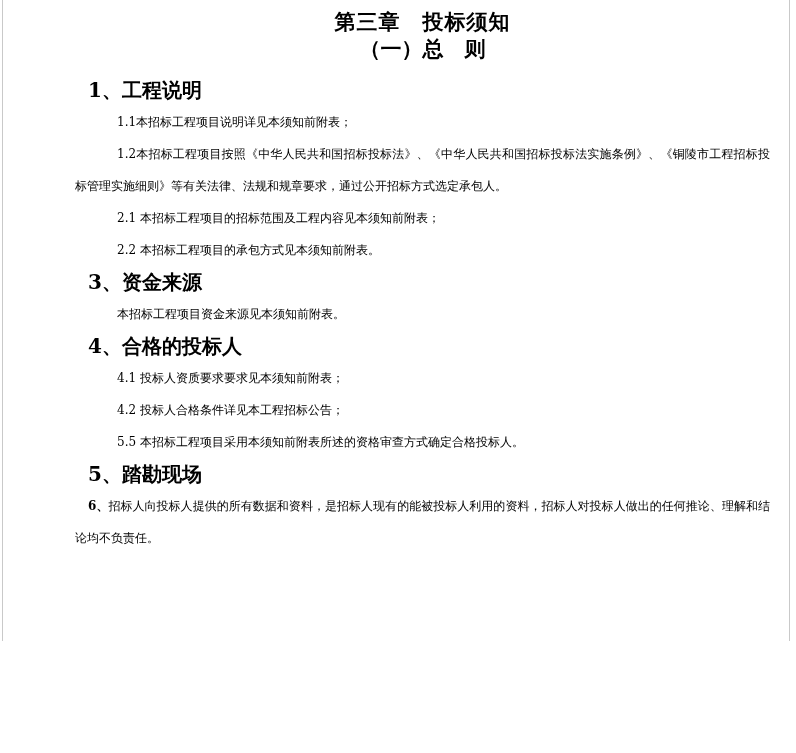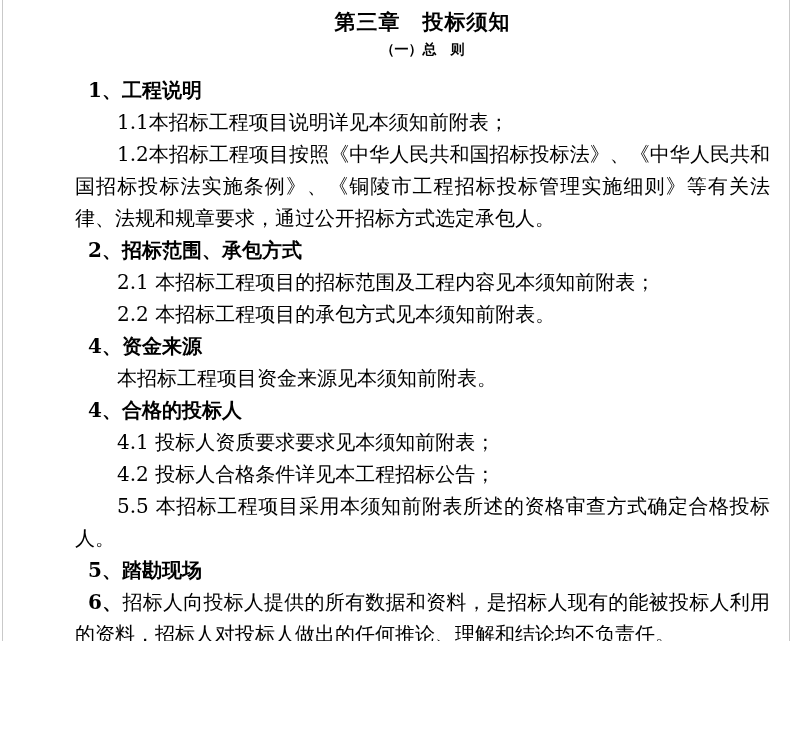--- a/index.html
+++ b/index.html
@@ -42,35 +42,35 @@
   .doc-title {
     margin: 0;
     font-size: 21px;
     line-height: 28px;
     font-weight: bold;
     text-align: center;
     letter-spacing: 1px;
   }
   .doc-subtitle {
     margin: 0 0 12px 0;
-    font-size: 14px;
+    font-size: 21px;
     line-height: 26px;
     font-weight: bold;
     text-align: center;
   }
   .hd {
     margin: 0;
     padding-left: 13px;
     font-size: 20px;
     font-weight: bold;
     line-height: 32px;
   }
   .para {
     margin: 0;
-    font-size: 20px;
+    font-size: 12px;
     line-height: 32px;
     text-align: justify;
     text-justify: inter-character;
   }
   .indent { text-indent: 42px; }
   .p6 { text-indent: 13px; }
   .num-bold { font-weight: bold; }
 </style>
 </head>
 <body>
@@ -81,25 +81,24 @@
   <div class="page-bottom"></div>
 
   <div class="content">
     <h1 class="doc-title">第三章　投标须知</h1>
     <h2 class="doc-subtitle">（一）总　则</h2>
 
     <h3 class="hd">1、工程说明</h3>
     <p class="para indent">1.1本招标工程项目说明详见本须知前附表；</p>
     <p class="para indent">1.2本招标工程项目按照《中华人民共和国招标投标法》、《中华人民共和国招标投标法实施条例》、《铜陵市工程招标投标管理实施细则》等有关法律、法规和规章要求，通过公开招标方式选定承包人。</p>
 
-    <h3 class="hd">2、招标范围、承包方式</h3>
     <p class="para indent">2.1 本招标工程项目的招标范围及工程内容见本须知前附表；</p>
     <p class="para indent">2.2 本招标工程项目的承包方式见本须知前附表。</p>
 
-    <h3 class="hd">4、资金来源</h3>
+    <h3 class="hd">3、资金来源</h3>
     <p class="para indent">本招标工程项目资金来源见本须知前附表。</p>
 
     <h3 class="hd">4、合格的投标人</h3>
     <p class="para indent">4.1 投标人资质要求要求见本须知前附表；</p>
     <p class="para indent">4.2 投标人合格条件详见本工程招标公告；</p>
     <p class="para indent">5.5 本招标工程项目采用本须知前附表所述的资格审查方式确定合格投标人。</p>
 
     <h3 class="hd">5、踏勘现场</h3>
 
     <p class="para p6"><span class="num-bold">6、</span><span>招标人向投标人提供的所有数据和资料，是招标人现有的能被投标人利用的资料，招标人对投标人做出的任何推论、理解和结论均不负责任。</span></p>

